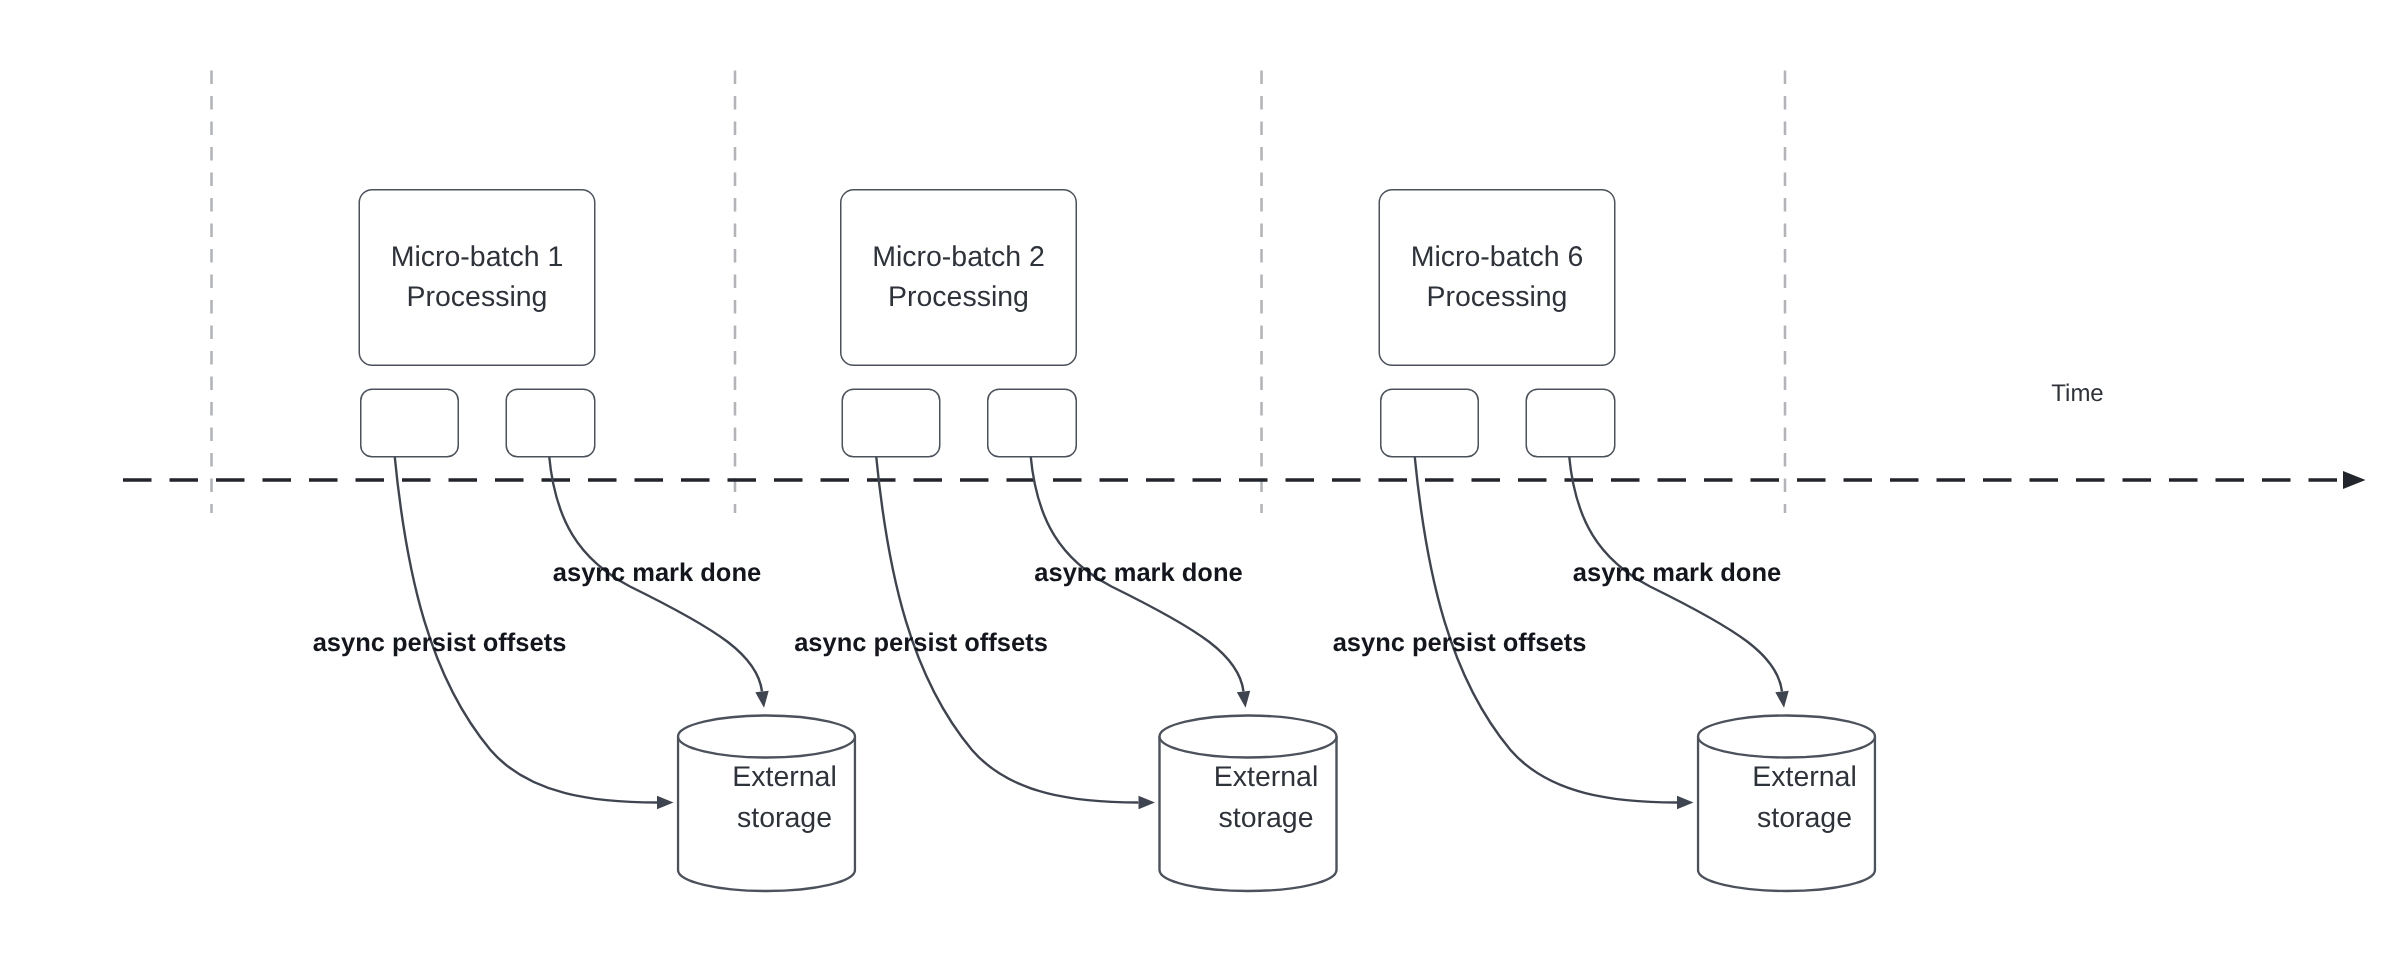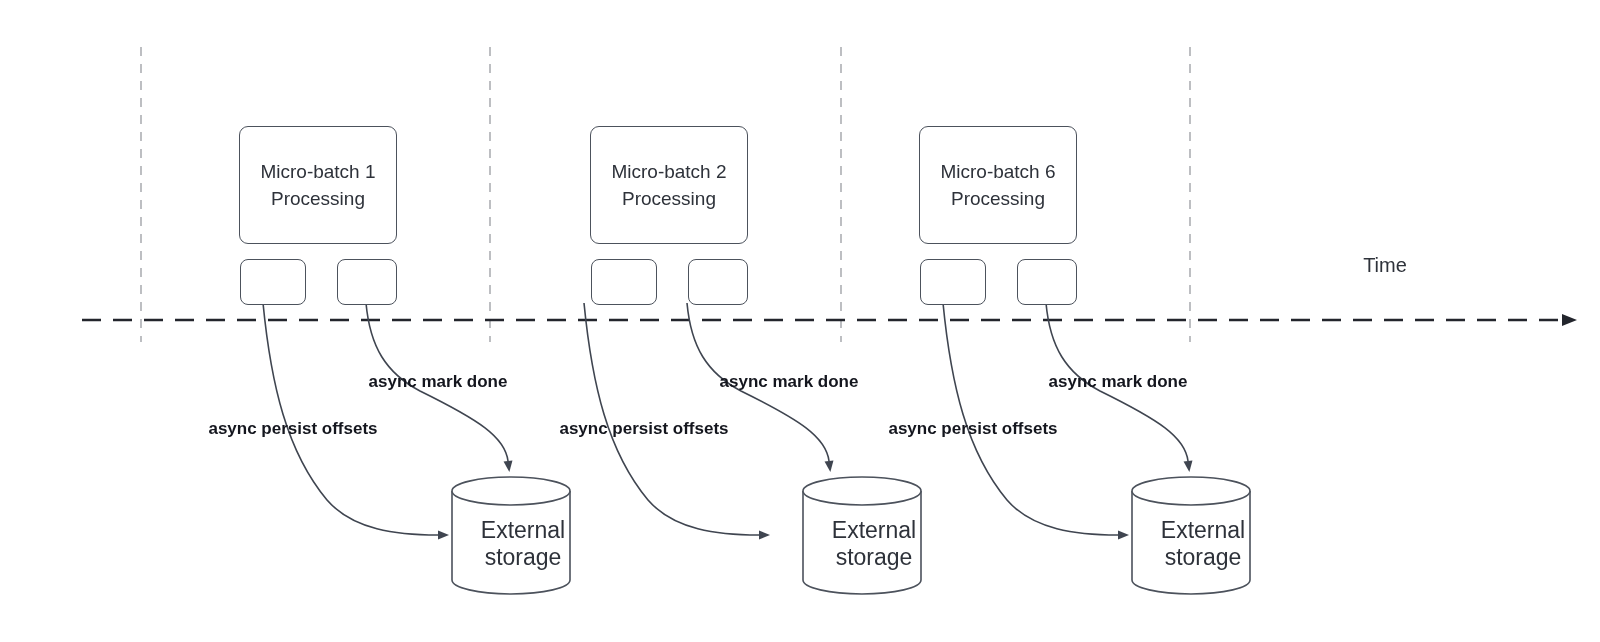--- a/index.html
+++ b/index.html
@@ -97,31 +97,30 @@
     stroke:var(--shape-stroke);
     stroke-width:1.6;
     fill:var(--background);
   }
   .storage-label{
     position:absolute;
     left:212px; top:505px;
     width:144px;
     text-align:center;
     color:var(--box-text);
-    font-size:23px; line-height:27px;
+    font-size:19px; line-height:27px;
     z-index:2;
-    margin-top:12px;
   }
   .storage-label span{display:block;}
   .time-label{
     position:absolute;
     left:1340px; top:254px;
     width:90px;
     text-align:center;
-    font-size:20px;
+    font-size:16px;
     color:var(--box-text);
     z-index:1;
   }
 </style>
 </head>
 <body>
 
 <div class="canvas">
 
   <svg class="overlay" viewBox="0 0 1600 642" xmlns="http://www.w3.org/2000/svg">
@@ -169,21 +168,21 @@
     <svg class="cylinder" viewBox="0 0 120 120">
       <path d="M1,15 L1,104 A59,14 0 0 0 119,104 L119,15"></path>
       <ellipse cx="60" cy="15" rx="59" ry="14"></ellipse>
     </svg>
     <div class="storage-label">
       <span>External</span>
       <span>storage</span>
     </div>
   </div>
 
-  <div class="group" style="left:590px">
+  <div class="group" style="left:560px">
     <div class="proc-box">
       <div>
         <span>Micro-batch 2</span>
         <span>Processing</span>
       </div>
     </div>
     <div class="task-box a"></div>
     <div class="task-box b"></div>
     <div class="arrow-label persist">async persist offsets</div>
     <div class="arrow-label done">async mark done</div>

